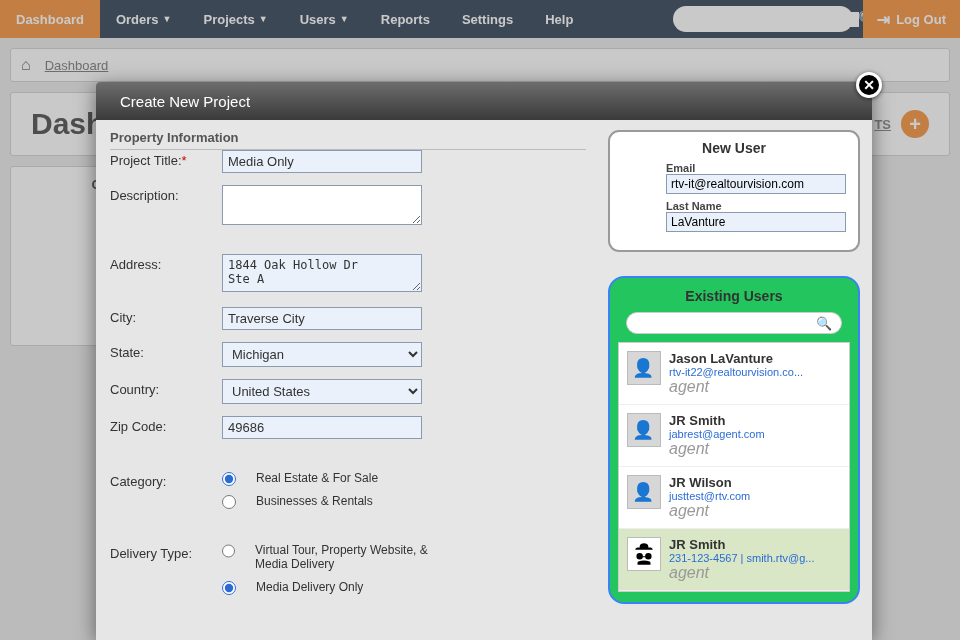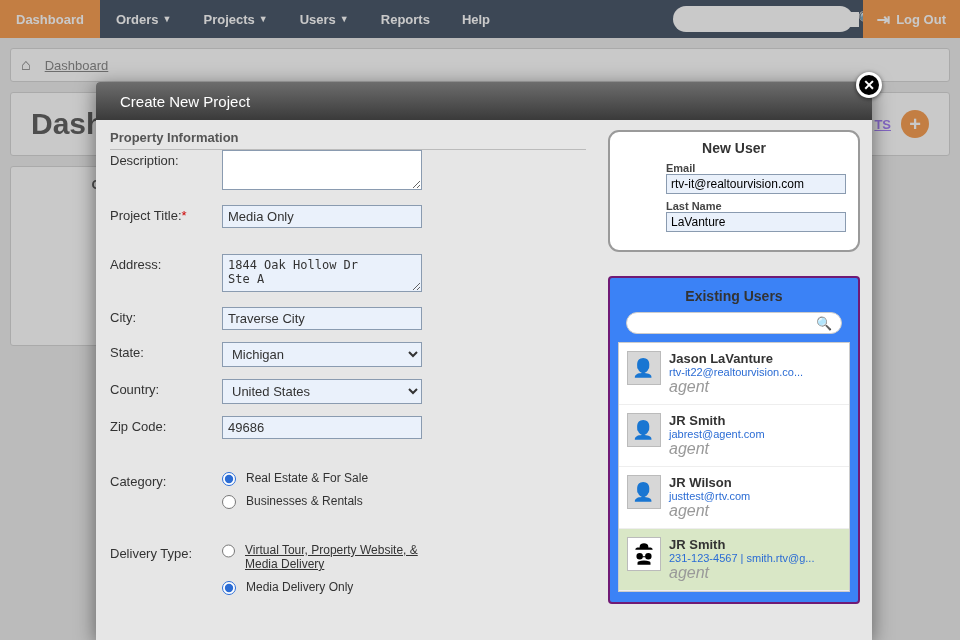--- a/index.html
+++ b/index.html
@@ -20,21 +20,21 @@
 
 
 .breadcrumb-bar { background: #fff; margin: 10px; border: 1px solid #ccc; border-radius: 3px; height: 34px; display: flex; align-items: center; padding: 0 10px; color: #666; }
 .breadcrumb-bar .home { font-size: 16px; color: #555; margin-right: 14px; }
 .breadcrumb-bar .crumb { text-decoration: underline; color: #666; }
 
 
 .main-card { background: #fff; margin: 0 10px 10px 10px; border: 1px solid #ccc; border-radius: 3px; padding: 14px 20px; display: flex; align-items: center; justify-content: space-between; }
 .main-card h1 { font-size: 30px; font-weight: bold; color: #333; }
 .plus-btn { width: 28px; height: 28px; border-radius: 50%; background: #f58220; color: #fff; display: flex; align-items: center; justify-content: center; font-size: 20px; font-weight: bold; }
-.main-card .tabs-text { color: #8b5cf6; text-decoration: underline; margin-right: 10px; font-weight: bold; }
+.main-card .tabs-text { color: #737373; text-decoration: underline; margin-right: 10px; font-weight: bold; }
 
 
 .panels { margin: 0 10px; display: flex; gap: 10px; }
 .panel { background: #fff; border: 1px solid #ccc; border-radius: 3px; padding: 10px; }
 .panel.left { width: 200px; height: 180px; }
 .panel .caption { text-align: center; font-weight: bold; color: #333; }
 
 
 .modal-shade { position: absolute; inset: 0; background: rgba(120,120,120,0.4); }
 .modal { position: absolute; top: 82px; left: 96px; width: 776px; height: 558px; background: #e6e6e6; border-radius: 4px 4px 0 0; overflow: visible; box-shadow: 0 4px 20px rgba(0,0,0,0.5); padding-bottom: 0; }
@@ -48,35 +48,35 @@
 .section-title { font-weight: bold; color: #555; border-bottom: 1px solid #bbb; padding-bottom: 4px; font-size: 13px; }
 
 .form-row { display: flex; align-items: flex-start; margin-bottom: 12px; }
 .form-row .lbl { width: 112px; color: #333; font-size: 13px; padding-top: 3px; }
 .form-row .lbl .req { color: #c00; }
 .form-row .ctl { flex: 1; max-width: 210px; }
 .form-row input[type=text], .form-row textarea, .form-row select { width: 200px; border: 1px solid #8a9bb0; background: #eaf1fb; padding: 3px 5px; font-family: inherit; font-size: 13px; color: #333; }
 .form-row textarea { resize: both; height: 40px; background: #fff; }
 .form-row .title-input { border: 2px solid #444; background: #fff; font-weight: normal; }
 .form-row .addr { height: 38px; font-family: monospace; font-size: 12px; background: #eaf1fb; }
-.radio-group label { display: flex; align-items: flex-start; gap: 10px; margin-bottom: 8px; color: #333; font-size: 12px; cursor: pointer; }
+.radio-group label { display: flex; align-items: flex-start; gap: 20px; margin-bottom: 8px; color: #333; font-size: 12px; cursor: pointer; }
 .radio-group input[type=radio] { margin-top: 1px; accent-color: #2b6cd4; width: 14px; height: 14px; }
-.radio-group .multi { line-height: 1.2; text-decoration: underline; }
+.radio-group .multi { line-height: 1.2; }
 
 
 .newuser-box { border: 2px solid #9a9a9a; border-radius: 11px; padding: 8px 12px 12px 12px; background: #ffffff; margin-left: 4px; }
 .newuser-box .title { text-align: center; font-weight: bold; color: #333; margin-bottom: 6px; font-size: 14px; }
 .nu-field { margin-bottom: 6px; margin-left: 44px; }
 .nu-field .nlbl { font-size: 11px; font-weight: bold; color: #444; display: block; }
 .nu-field input { width: 100%; border: 1px solid #8a9bb0; background: #eaf1fb; padding: 2px 4px; font-size: 12px; }
 .nu-two { display: flex; gap: 6px; }
 .nu-two .nu-field { flex: 1; }
 
 
-.existing-box { margin-top: 24px; border: 2px solid #701a75; background: #3b82f6; border-radius: 4px; padding: 10px 8px; margin-left: 4px; }
+.existing-box { margin-top: 24px; border: 2px solid #3b82f6; background: #22c55e; border-radius: 16px; padding: 10px 8px; margin-left: 4px; }
 .existing-box .etitle { text-align: center; font-weight: bold; color: #333; margin-bottom: 8px; font-size: 14px; }
 .existing-box .esearch { background: #fff; border: 1px solid #ccc; border-radius: 12px; height: 22px; display: flex; align-items: center; padding: 0 8px; margin: 0 8px 8px 8px; }
 .existing-box .esearch input { border: none; outline: none; flex: 1; font-size: 12px; background: transparent; }
 .existing-box .esearch .mag2 { color: #888; font-size: 13px; }
 .userlist { background: #fff; border: 1px solid #ccc; max-height: 280px; overflow-y: scroll; }
 .userlist::-webkit-scrollbar { width: 10px; }
 .userlist::-webkit-scrollbar-thumb { background: #aaa; border-radius: 4px; }
 .userlist::-webkit-scrollbar-track { background: #eee; }
 .user-row { display: flex; gap: 8px; padding: 8px; border-bottom: 1px solid #eee; cursor: pointer; }
 .user-row.selected { background: #d9e7c6; }
@@ -104,20 +104,23 @@
       <span class="caret">▼</span>
     </div>
   <div class="nav-item">
       <span>Users</span>
       <span class="caret">▼</span>
     </div>
   <div class="nav-item">
       <span>Reports</span>
     </div>
   <div class="nav-item">
+      <span>Settings</span>
+    </div>
+  <div class="nav-item">
       <span>Help</span>
     </div>
   <div class="spacer"></div>
   <div class="search">
     <div class="search-box">
       <input type="text" placeholder="" style="">
       <span class="mag">🔍</span>
     </div>
   </div>
   <div class="logout">
@@ -148,27 +151,27 @@
 
 <div class="modal-shade"></div>
 <div class="modal">
   <div class="modal-close">✕</div>
   <div class="modal-header">Create New Project</div>
   <div class="modal-body">
     <div class="modal-left">
       <div class="section-title">Property Information</div>
 
       <div class="form-row">
+        <div class="lbl"><span>Project Title:</span><span class="req">*</span></div>
+        <div class="ctl"><input type="text" class="title-input" value="Media Only" style=""></div>
+      </div>
+
+      <div class="form-row">
         <div class="lbl">Description:</div>
         <div class="ctl"><textarea style=""></textarea></div>
-      </div>
-
-      <div class="form-row">
-        <div class="lbl"><span>Project Title:</span><span class="req">*</span></div>
-        <div class="ctl"><input type="text" class="title-input" value="Media Only" style=""></div>
       </div>
 
       <div style="height:14px"></div>
 
       <div class="form-row">
         <div class="lbl">Address:</div>
         <div class="ctl"><textarea class="addr" style="">1844 Oak Hollow Dr
 Ste A</textarea></div>
       </div>
 

